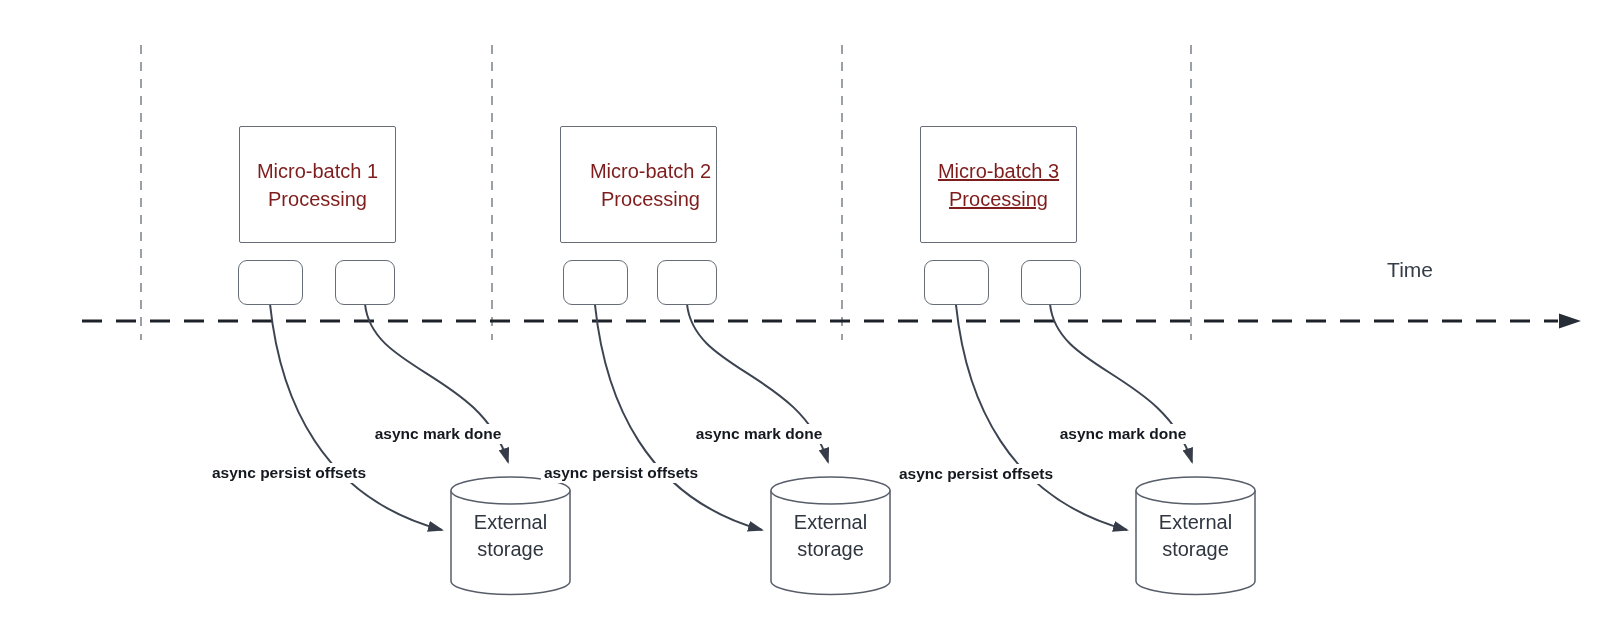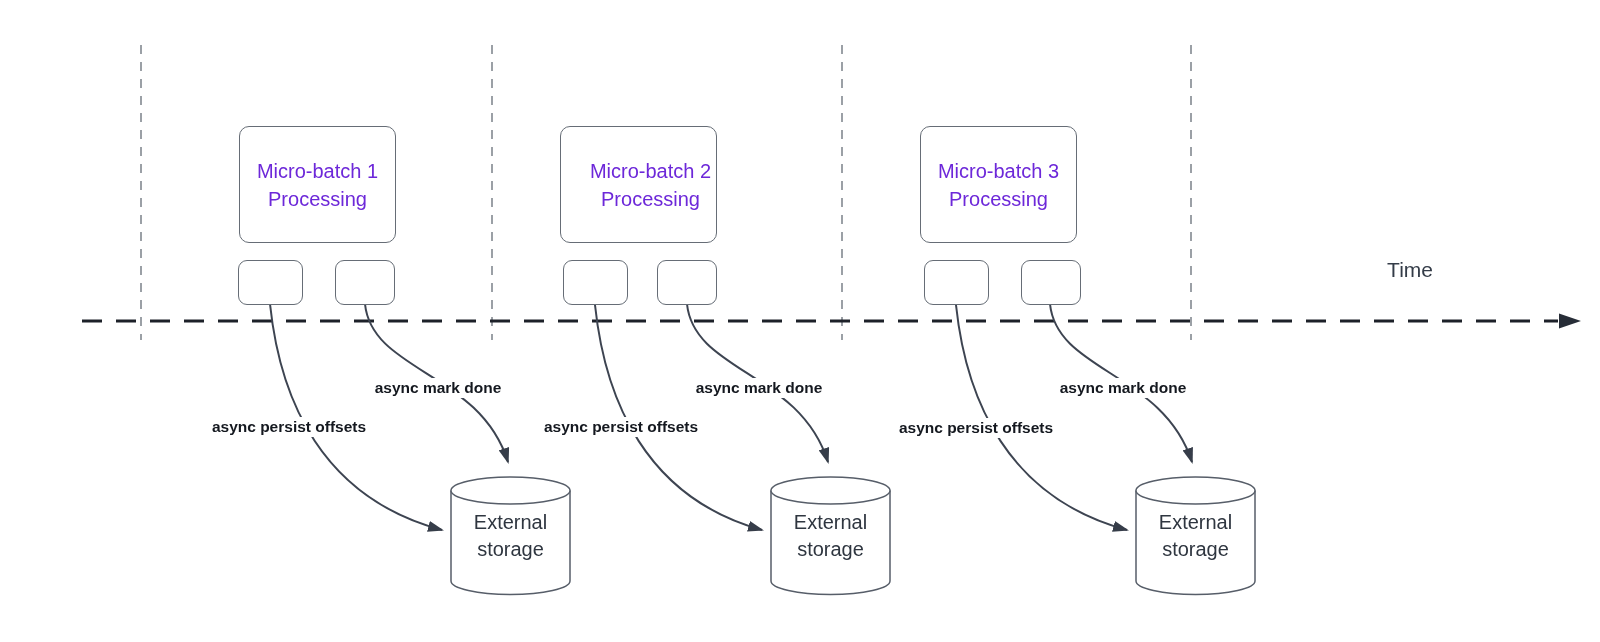--- a/index.html
+++ b/index.html
@@ -18,30 +18,30 @@
   .canvas > svg {
     position: absolute;
     left: 0;
     top: 0;
   }
   .bigbox {
     position: absolute;
     width: 157px;
     height: 117px;
     border: 1.5px solid #666d76;
-    border-radius: 10px;
+    border-radius: 2px;
     background: #ffffff;
     box-sizing: border-box;
     display: flex;
     align-items: center;
     justify-content: center;
     text-align: center;
     font-size: 20px;
     line-height: 28px;
-    color: #6d28d9;
+    color: #7f1d1d;
     white-space: pre-line;
   }
   .pill {
     position: absolute;
     height: 45px;
     top: 260px;
     border: 1.5px solid #666d76;
     border-radius: 9px;
     background: #ffffff;
     box-sizing: border-box;
@@ -50,20 +50,21 @@
   .pill-b { width: 60px; }
   .flowlabel {
     position: absolute;
     transform: translate(-50%, -50%);
     font-size: 15.5px;
     font-weight: bold;
     color: #14181f;
     background: #ffffff;
     padding: 1px 3px;
     white-space: nowrap;
+    margin-top: 46px;
   }
   .storage-label {
     position: absolute;
     width: 119px;
     top: 498px;
     height: 76px;
     display: flex;
     align-items: center;
     justify-content: center;
     text-align: center;
@@ -136,21 +137,21 @@
 
   <div class="bigbox" style="left:560px; top:126px;padding-left:24px;">Micro-batch 2
 Processing</div>
   <div class="pill pill-a" style="left:563px;"></div>
   <div class="pill pill-b" style="left:657px;"></div>
   <div class="flowlabel" style="left:621px; top:427px;">async persist offsets</div>
   <div class="flowlabel" style="left:759px; top:388px;">async mark done</div>
   <div class="storage-label" style="left:771px;">External
 storage</div>
 
-  <div class="bigbox" style="left:920px; top:126px;">Micro-batch 3
+  <div class="bigbox" style="left:920px; top:126px;text-decoration:underline;">Micro-batch 3
 Processing</div>
   <div class="pill pill-a" style="left:924px;"></div>
   <div class="pill pill-b" style="left:1021px;"></div>
   <div class="flowlabel" style="left:976px; top:428px;">async persist offsets</div>
   <div class="flowlabel" style="left:1123px; top:388px;">async mark done</div>
   <div class="storage-label" style="left:1136px;">External
 storage</div>
 
   <div class="time-label">Time</div>
 

